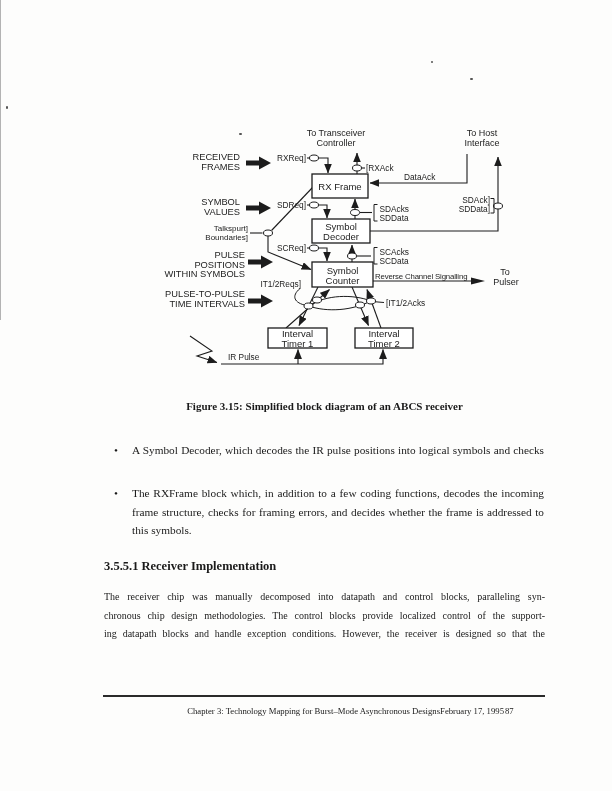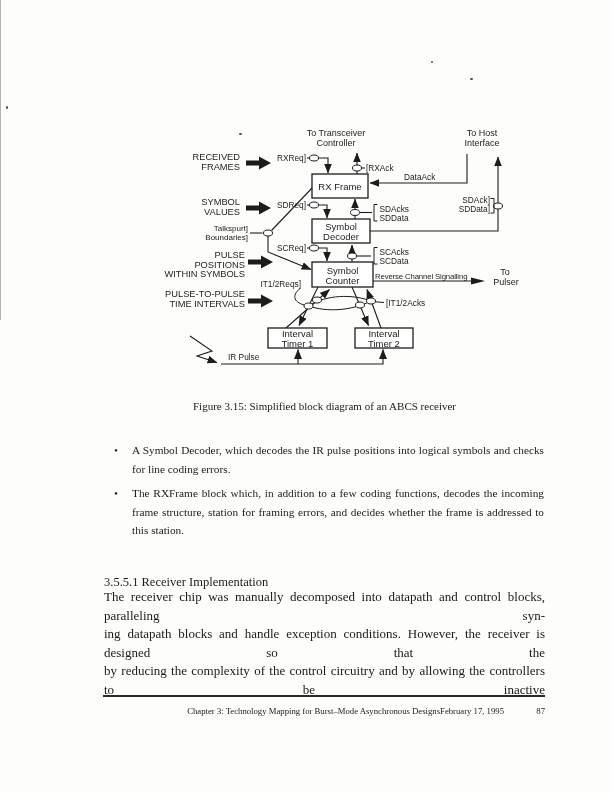--- a/index.html
+++ b/index.html
@@ -6,32 +6,32 @@
   body{
     width:612px;height:791px;position:relative;background:#fdfdfc;
     font-family:"Liberation Serif",serif;color:#1a1a1a;overflow:hidden;
   }
   .abs{position:absolute;}
   
   .scan-edge{left:0;top:0;width:1px;height:320px;background:#777;opacity:.55;}
   .speck{background:#555;border-radius:1px;}
   
   .caption{top:400px;left:104px;width:441px;text-align:center;
-    font-weight:normal;font-size:11px;line-height:13px;}
+    font-weight:bold;font-size:11px;line-height:13px;}
   .bullets{left:104px;width:440px;font-size:11.3px;line-height:18.6px;}
   .bullet-item{display:flex;position:absolute;left:0;width:440px;}
   .bullet-marker{width:28px;flex:0 0 28px;padding-left:10px;box-sizing:border-box;}
   .bullet-body{flex:1;}
   .jline{text-align:justify;text-align-last:justify;}
   .nline{text-align:left;}
-  .heading{top:575px;left:104px;width:441px;font-weight:normal;font-size:12.5px;}
-  .para{top:588px;left:104px;width:441px;font-size:13px;line-height:18.6px;}
+  .heading{top:559px;left:104px;width:441px;font-weight:bold;font-size:12.5px;}
+  .para{top:588px;left:104px;width:441px;font-size:10px;line-height:18.6px;}
   .footer-rule{top:695px;left:103px;width:442px;height:2px;background:#2a2a2a;}
   .footer-left{top:706px;left:104px;width:400px;font-size:8.7px;text-align:right;}
-  .footer-page{top:706px;left:505px;width:40px;text-align:right;font-size:8.7px;}
+  .footer-page{top:706px;left:505px;width:40px;font-size:8.7px;}
   
   svg{position:absolute;top:0;left:0;}
   svg text{font-family:"Liberation Sans",sans-serif;fill:#1c1c1c;}
   .t-sig{font-size:8.3px;}
   .t-sig-sm{font-size:8px;}
   .t-box{font-size:9.5px;}
   .t-cap{font-size:9.3px;}
   .t-top{font-size:9px;}
   .t-rcs{font-size:7.8px;letter-spacing:-0.15px;}
   .wire{stroke:#1c1c1c;stroke-width:1.1;fill:none;}
@@ -183,36 +183,35 @@
 <div class="abs speck" style="left:6px;top:106px;width:2px;height:3px;"></div>
 <div class="abs speck" style="left:239px;top:133px;width:3px;height:2px;"></div>
 
 <div class="abs caption">Figure 3.15: Simplified block diagram of an ABCS receiver</div>
 
 <div class="abs bullets" style="top:0;">
   <div class="bullet-item" style="top:441px;">
     <div class="bullet-marker">•</div>
     <div class="bullet-body">
       <div class="jline">A Symbol Decoder, which decodes the IR pulse positions into logical symbols and checks</div>
-      <div class="nline">for line coding errors.</div>
     </div>
   </div>
   <div class="bullet-item" style="top:484px;">
     <div class="bullet-marker">•</div>
     <div class="bullet-body">
       <div class="jline">The RXFrame block which, in addition to a few coding functions, decodes the incoming</div>
-      <div class="jline">frame structure, station for framing errors, and decides whether the frame is addressed to</div>
-      <div class="nline">this station.</div>
+      <div class="jline">frame structure, checks for framing errors, and decides whether the frame is addressed to</div>
+      <div class="nline">this symbols.</div>
     </div>
   </div>
 </div>
 
 <div class="abs heading">3.5.5.1 Receiver Implementation</div>
 
 <div class="abs para">
   <div class="jline">The receiver chip was manually decomposed into datapath and control blocks, paralleling syn-</div>
+  <div class="jline">chronous chip design methodologies. The control blocks provide localized control of the support-</div>
   <div class="jline">ing datapath blocks and handle exception conditions. However, the receiver is designed so that the</div>
-  <div class="jline">by reducing the complexity of the control circuitry and by allowing the controllers to be inactive</div>
 </div>
 
 <div class="abs footer-rule"></div>
 <div class="abs footer-left">Chapter 3: Technology Mapping for Burst–Mode Asynchronous DesignsFebruary 17, 1995</div>
 <div class="abs footer-page">87</div>
 
 </body></html>

